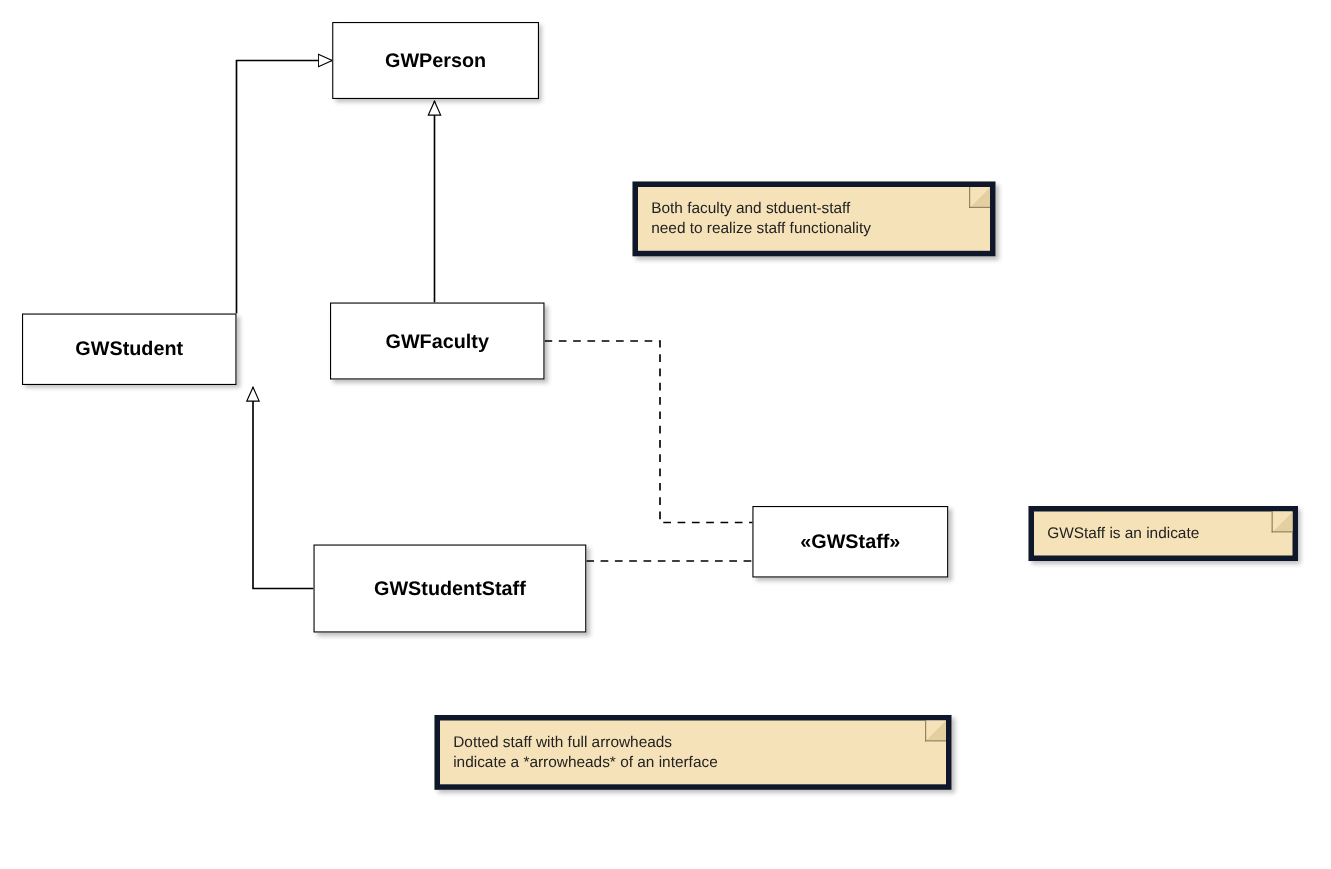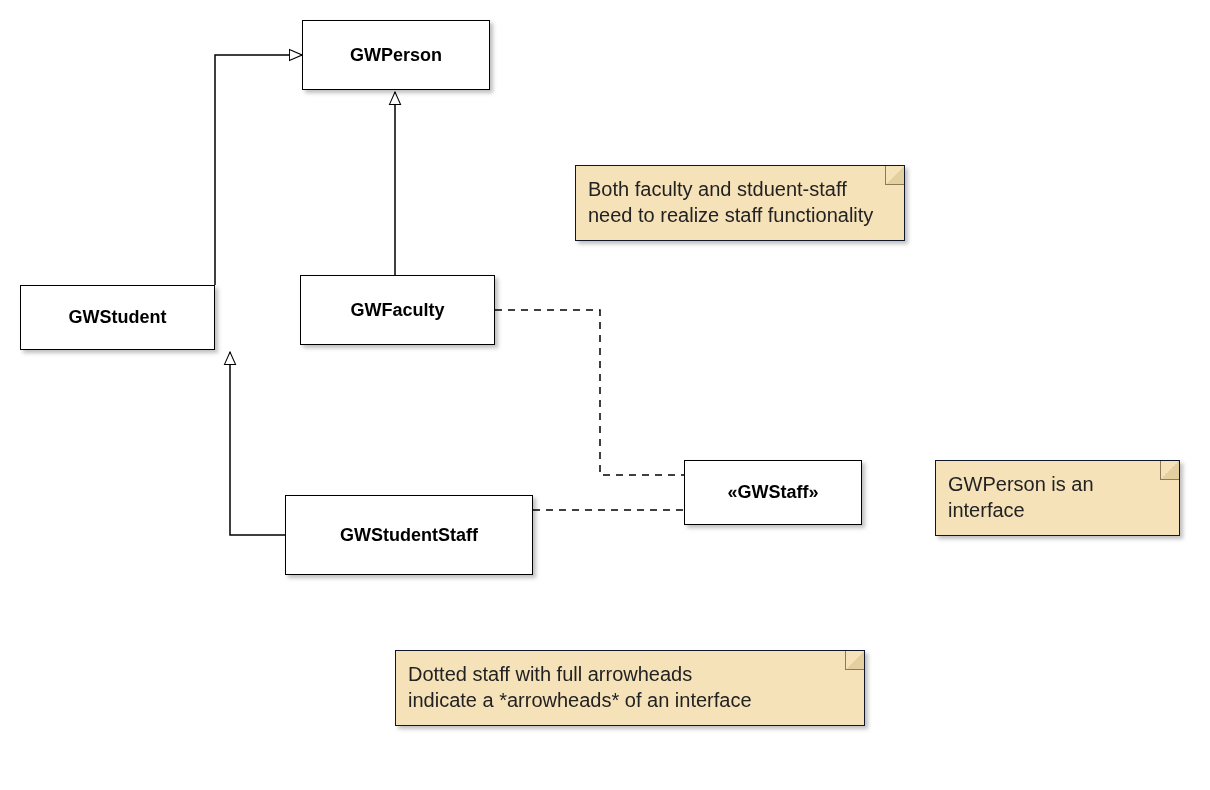--- a/index.html
+++ b/index.html
@@ -32,23 +32,23 @@
     align-items: center;
     justify-content: center;
     font-weight: bold;
     font-size: 18px;
     padding: 0 10px;
     box-sizing: border-box;
   }
   .note-box {
     position: absolute;
     background: #f6e2b9;
-    border: 1px solid #0f172a;
+    border: 5px solid #0f172a;
     box-shadow: 3px 3px 4px rgba(0,0,0,0.25);
-    font-size: 20px;
+    font-size: 14px;
     line-height: 1.3;
     padding: 10px 14px 12px 12px;
     box-sizing: border-box;
     color: #222;
   }
   .note-box .fold {
     position: absolute;
     right: 0;
     top: 0;
     width: 18px;
@@ -107,21 +107,21 @@
   </div>
 
   <div class="note-box" style="left:575px; top:165px; width:330px;">
     <div class="fold"></div>
     <div>Both faculty and stduent-staff</div>
     <div>need to realize staff functionality</div>
   </div>
 
   <div class="note-box" style="left:935px; top:460px; width:245px;">
     <div class="fold"></div>
-    <div>GWPerson is an interface</div>
+    <div>GWStaff is an indicate</div>
   </div>
 
   <div class="note-box" style="left:395px; top:650px; width:470px;">
     <div class="fold"></div>
     <div>Dotted staff with full arrowheads</div>
     <div>indicate a *arrowheads* of an interface</div>
   </div>
 
 </div>
 

